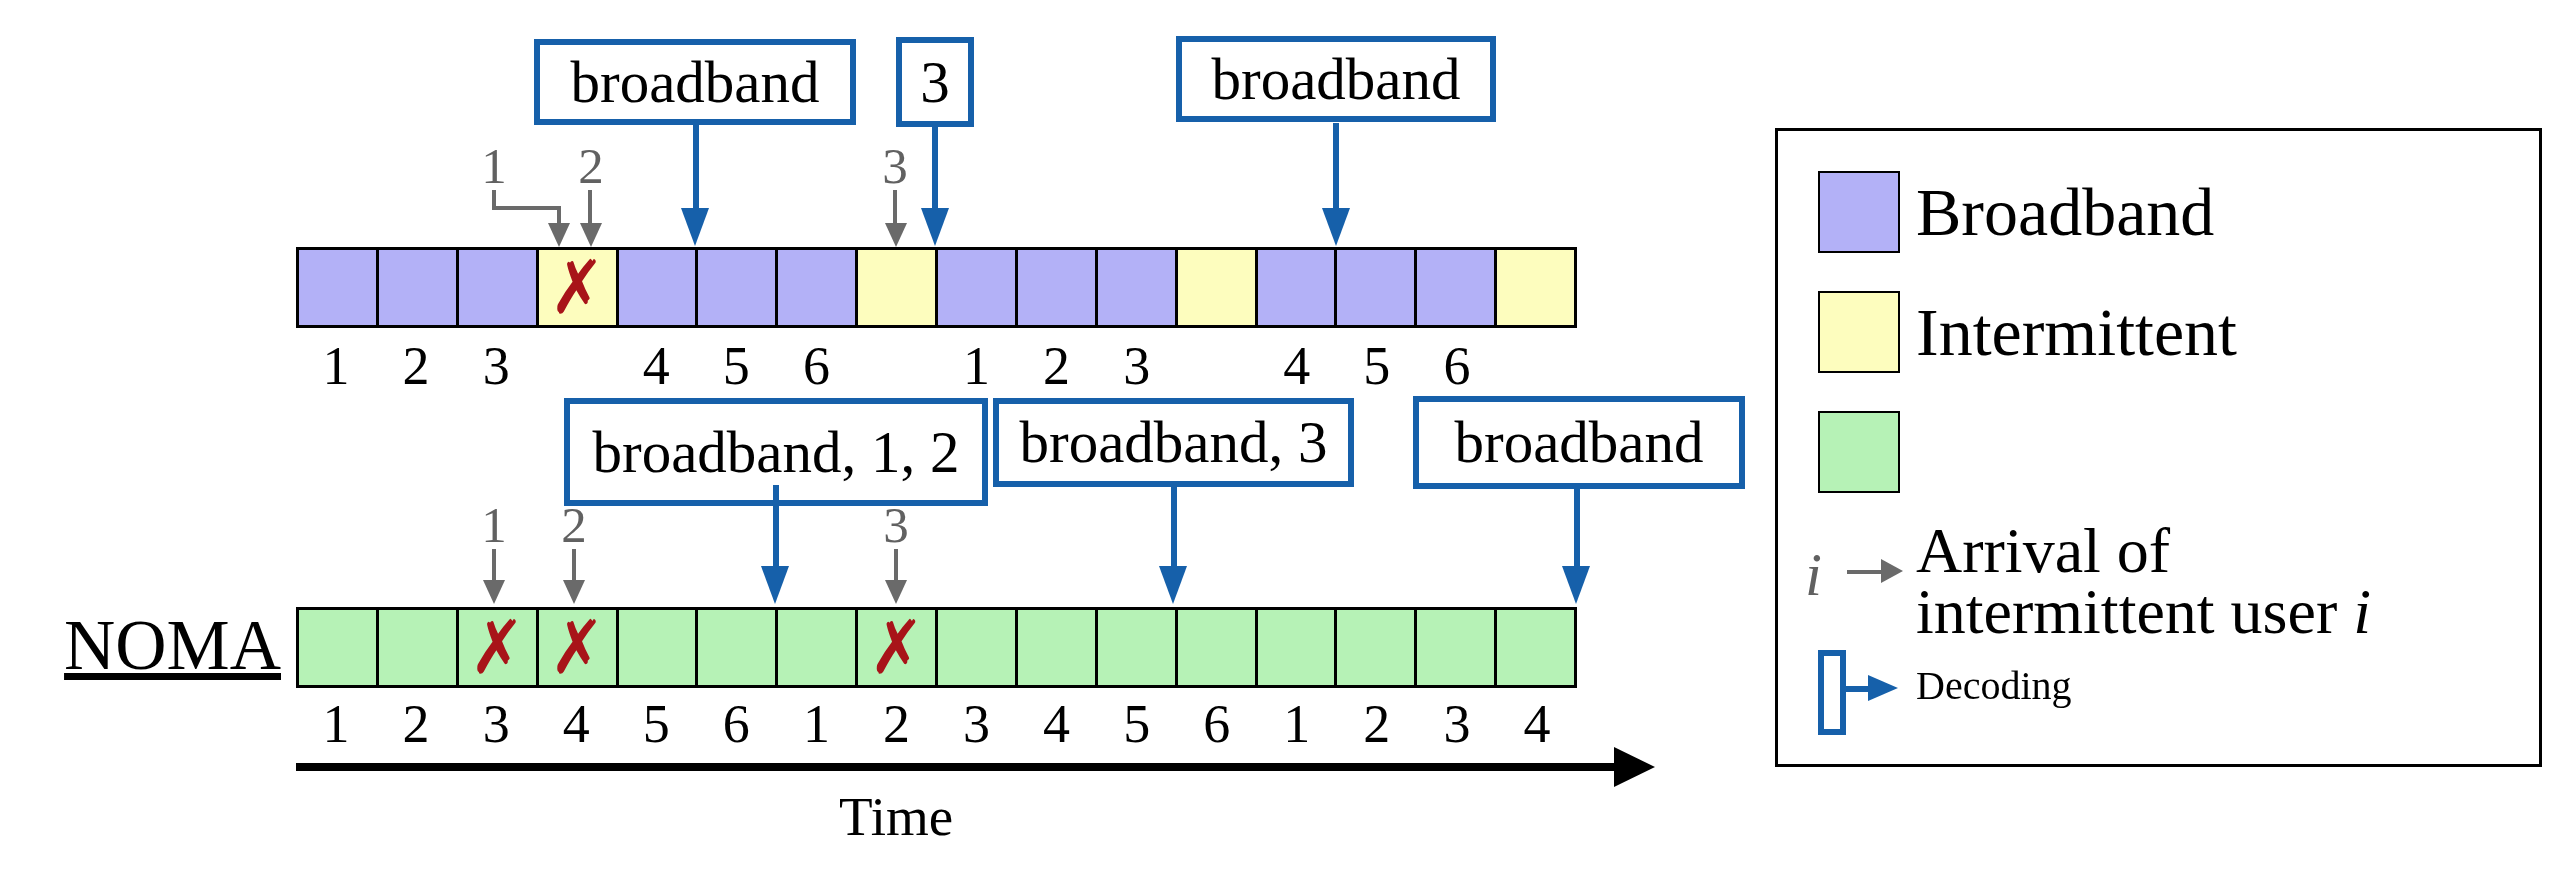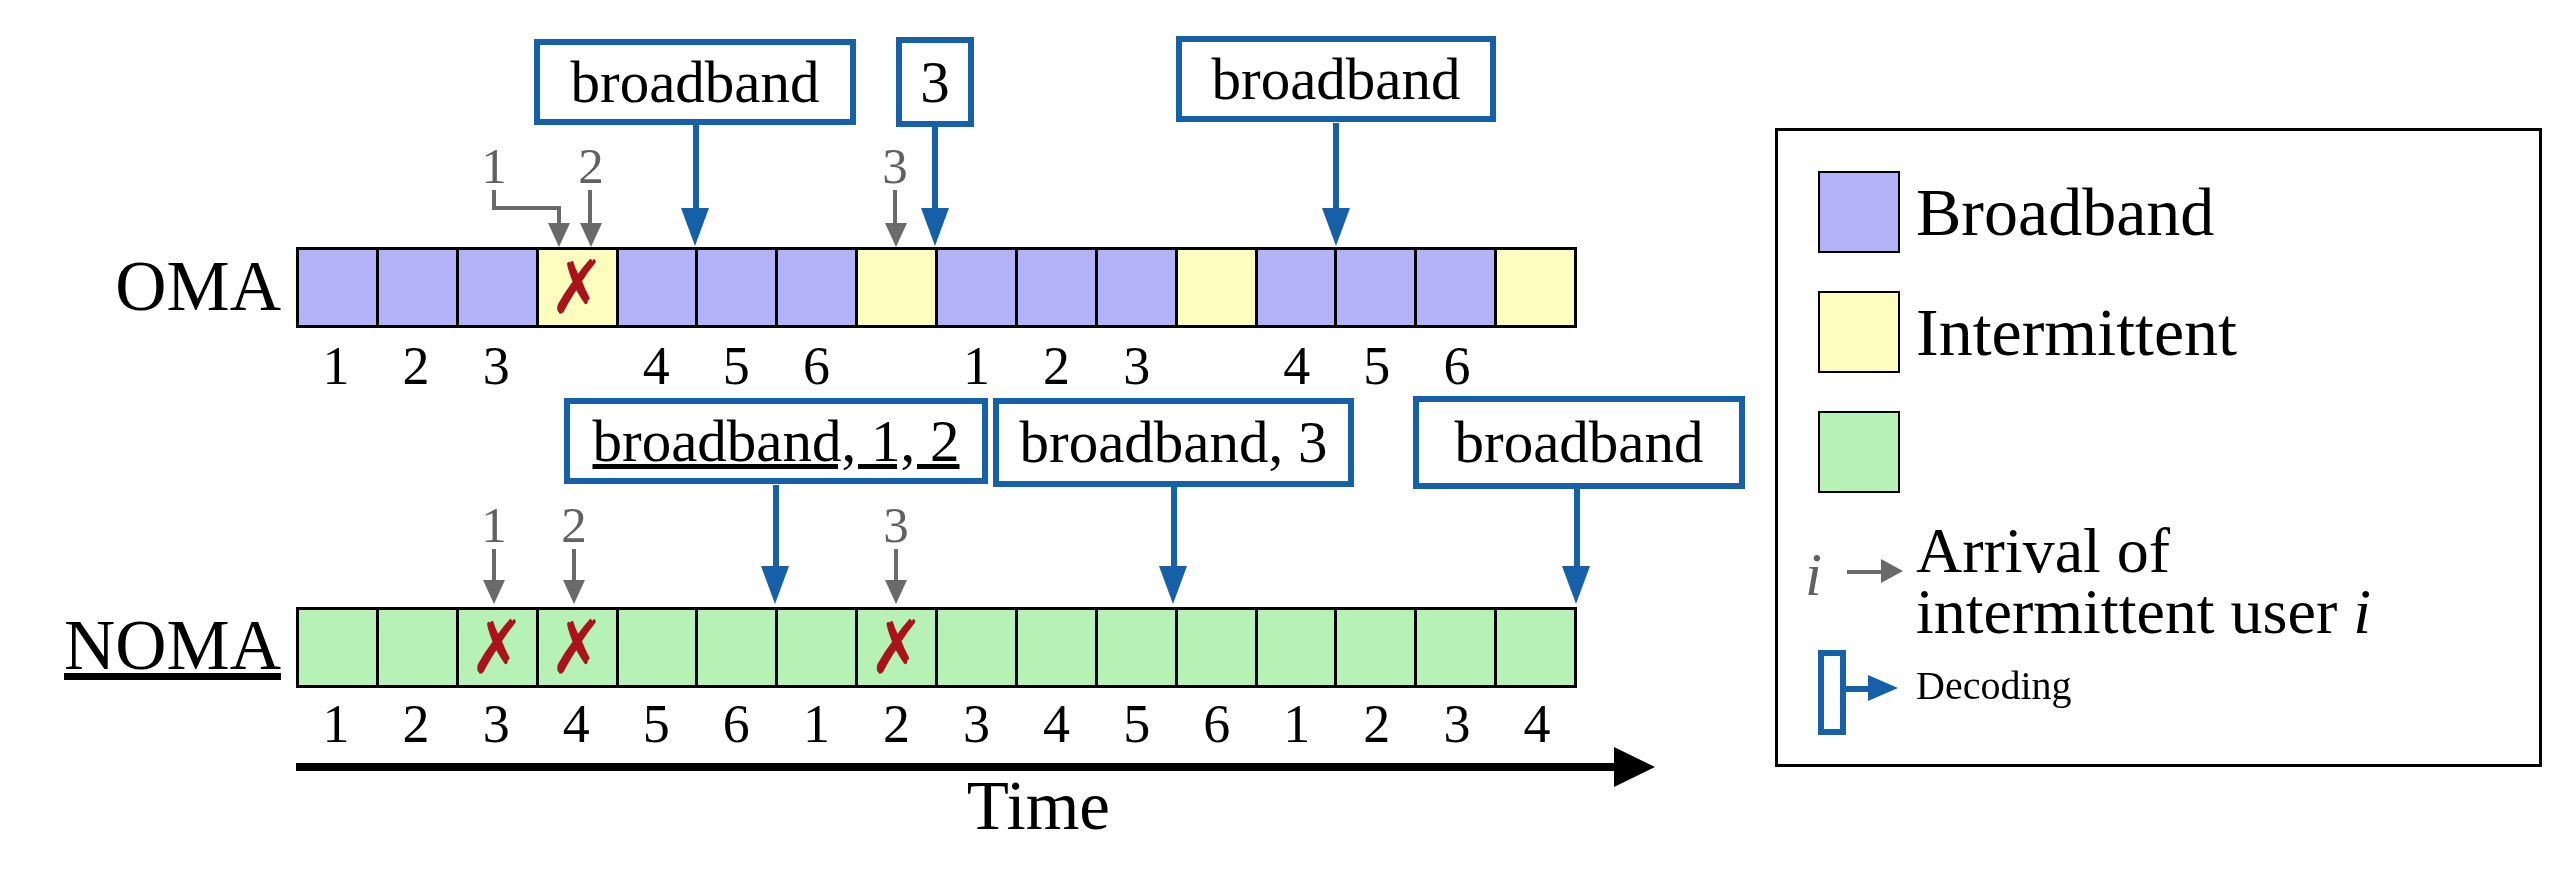--- a/index.html
+++ b/index.html
@@ -37,28 +37,28 @@
   
   .d-stem{position:absolute;width:6px;background:#1660aa;}
   .d-head{position:absolute;width:0;height:0;border-left:14.4px solid transparent;
           border-right:14.4px solid transparent;border-top:38px solid #1660aa;}
   
   .callout{position:absolute;border:6.8px solid #1660aa;background:#fff;box-sizing:border-box;
            display:flex;align-items:center;justify-content:center;font-size:59px;white-space:nowrap;}
   #oma-callout-1{left:534px;top:39px;width:322px;height:86px;}
   #oma-callout-2{left:896px;top:37px;width:78px;height:90px;}
   #oma-callout-3{left:1176px;top:36px;width:320px;height:86px;}
-  #noma-callout-1{left:564px;top:398px;width:424px;height:86px;text-decoration:underline;}
+  #noma-callout-1{left:564px;top:398px;width:424px;height:108px;}
   #noma-callout-2{left:993px;top:398px;width:361px;height:89px;}
   #noma-callout-3{left:1413px;top:396px;width:332px;height:93px;}
   
   #time-line{left:296px;top:763px;width:1320px;height:7.6px;background:#000;}
   #time-head{left:1614px;top:747px;width:0;height:0;border-top:20.3px solid transparent;
              border-bottom:20.3px solid transparent;border-left:41px solid #000;}
-  #time-label{left:839px;top:767px;width:271px;text-align:right;font-size:69px;}
+  #time-label{left:839px;top:785px;width:271px;text-align:left;font-size:55px;}
   
   #legend{left:1775px;top:128px;width:767px;height:639px;border:3.4px solid #000;
           box-sizing:border-box;background:#fff;}
   .swatch{position:absolute;left:40px;width:82px;height:82px;border:2.5px solid #000;box-sizing:border-box;}
   #legend-swatch-broadband{top:40px;background:#b3b1f7;}
   #legend-swatch-intermittent{top:160px;background:#fdfdbe;}
   #legend-swatch-mixed{top:280px;background:#b6f2b6;}
   .legend-text{position:absolute;left:138px;height:82px;display:flex;align-items:center;font-size:68px;white-space:nowrap;}
   #legend-label-broadband{top:40px;}
   #legend-label-intermittent{top:160px;}
@@ -75,21 +75,20 @@
   #legend-decode-head{left:90px;top:544px;width:0;height:0;border-top:13.6px solid transparent;
                       border-bottom:13.6px solid transparent;border-left:30.5px solid #1660aa;}
   #legend-decoding-label{left:138px;top:512px;height:85px;display:flex;align-items:center;font-size:40px;}
   .var-i{font-style:italic;}
 </style>
 </head>
 <body>
 
 <div id="figure">
 
-  <div class="row-label" id="oma-label">OMA</div>
   <div class="row-label" id="noma-label">NOMA</div>
 
   <div class="bar" id="oma-bar">
       <div class="cell broadband"></div>
       <div class="cell broadband"></div>
       <div class="cell broadband"></div>
       <div class="cell intermittent">
         <span class="fail">✗</span>
       </div>
       <div class="cell broadband"></div>

